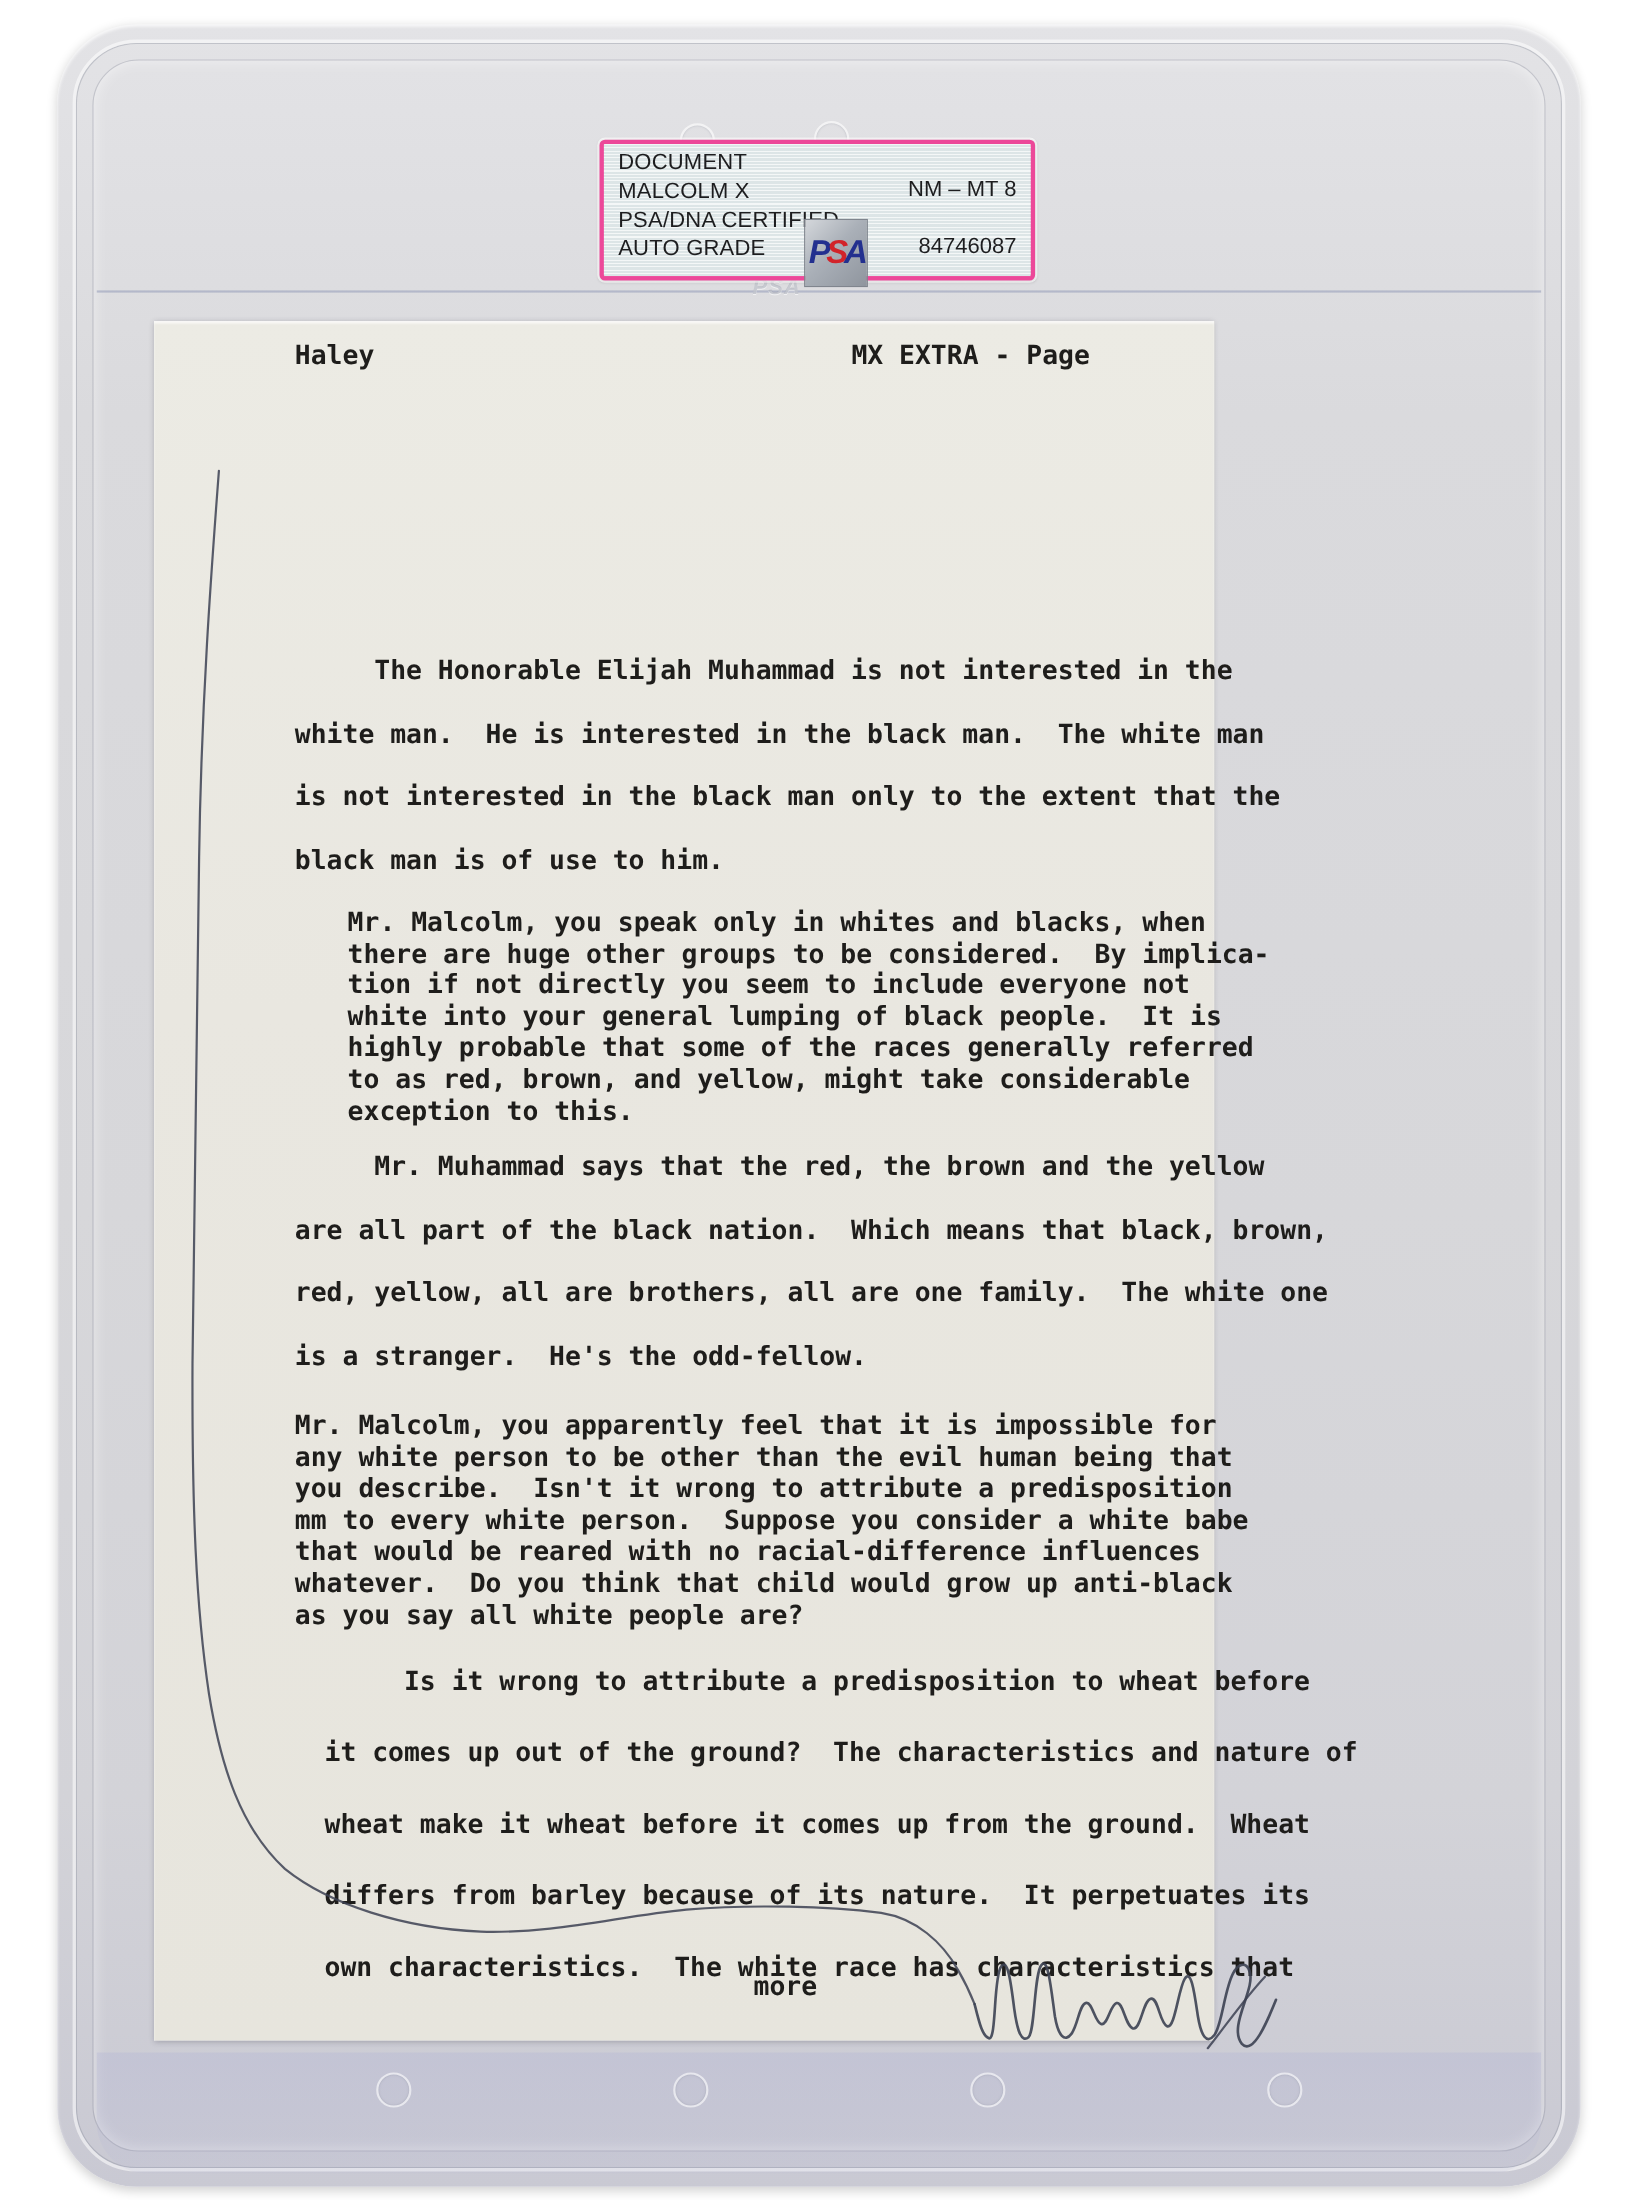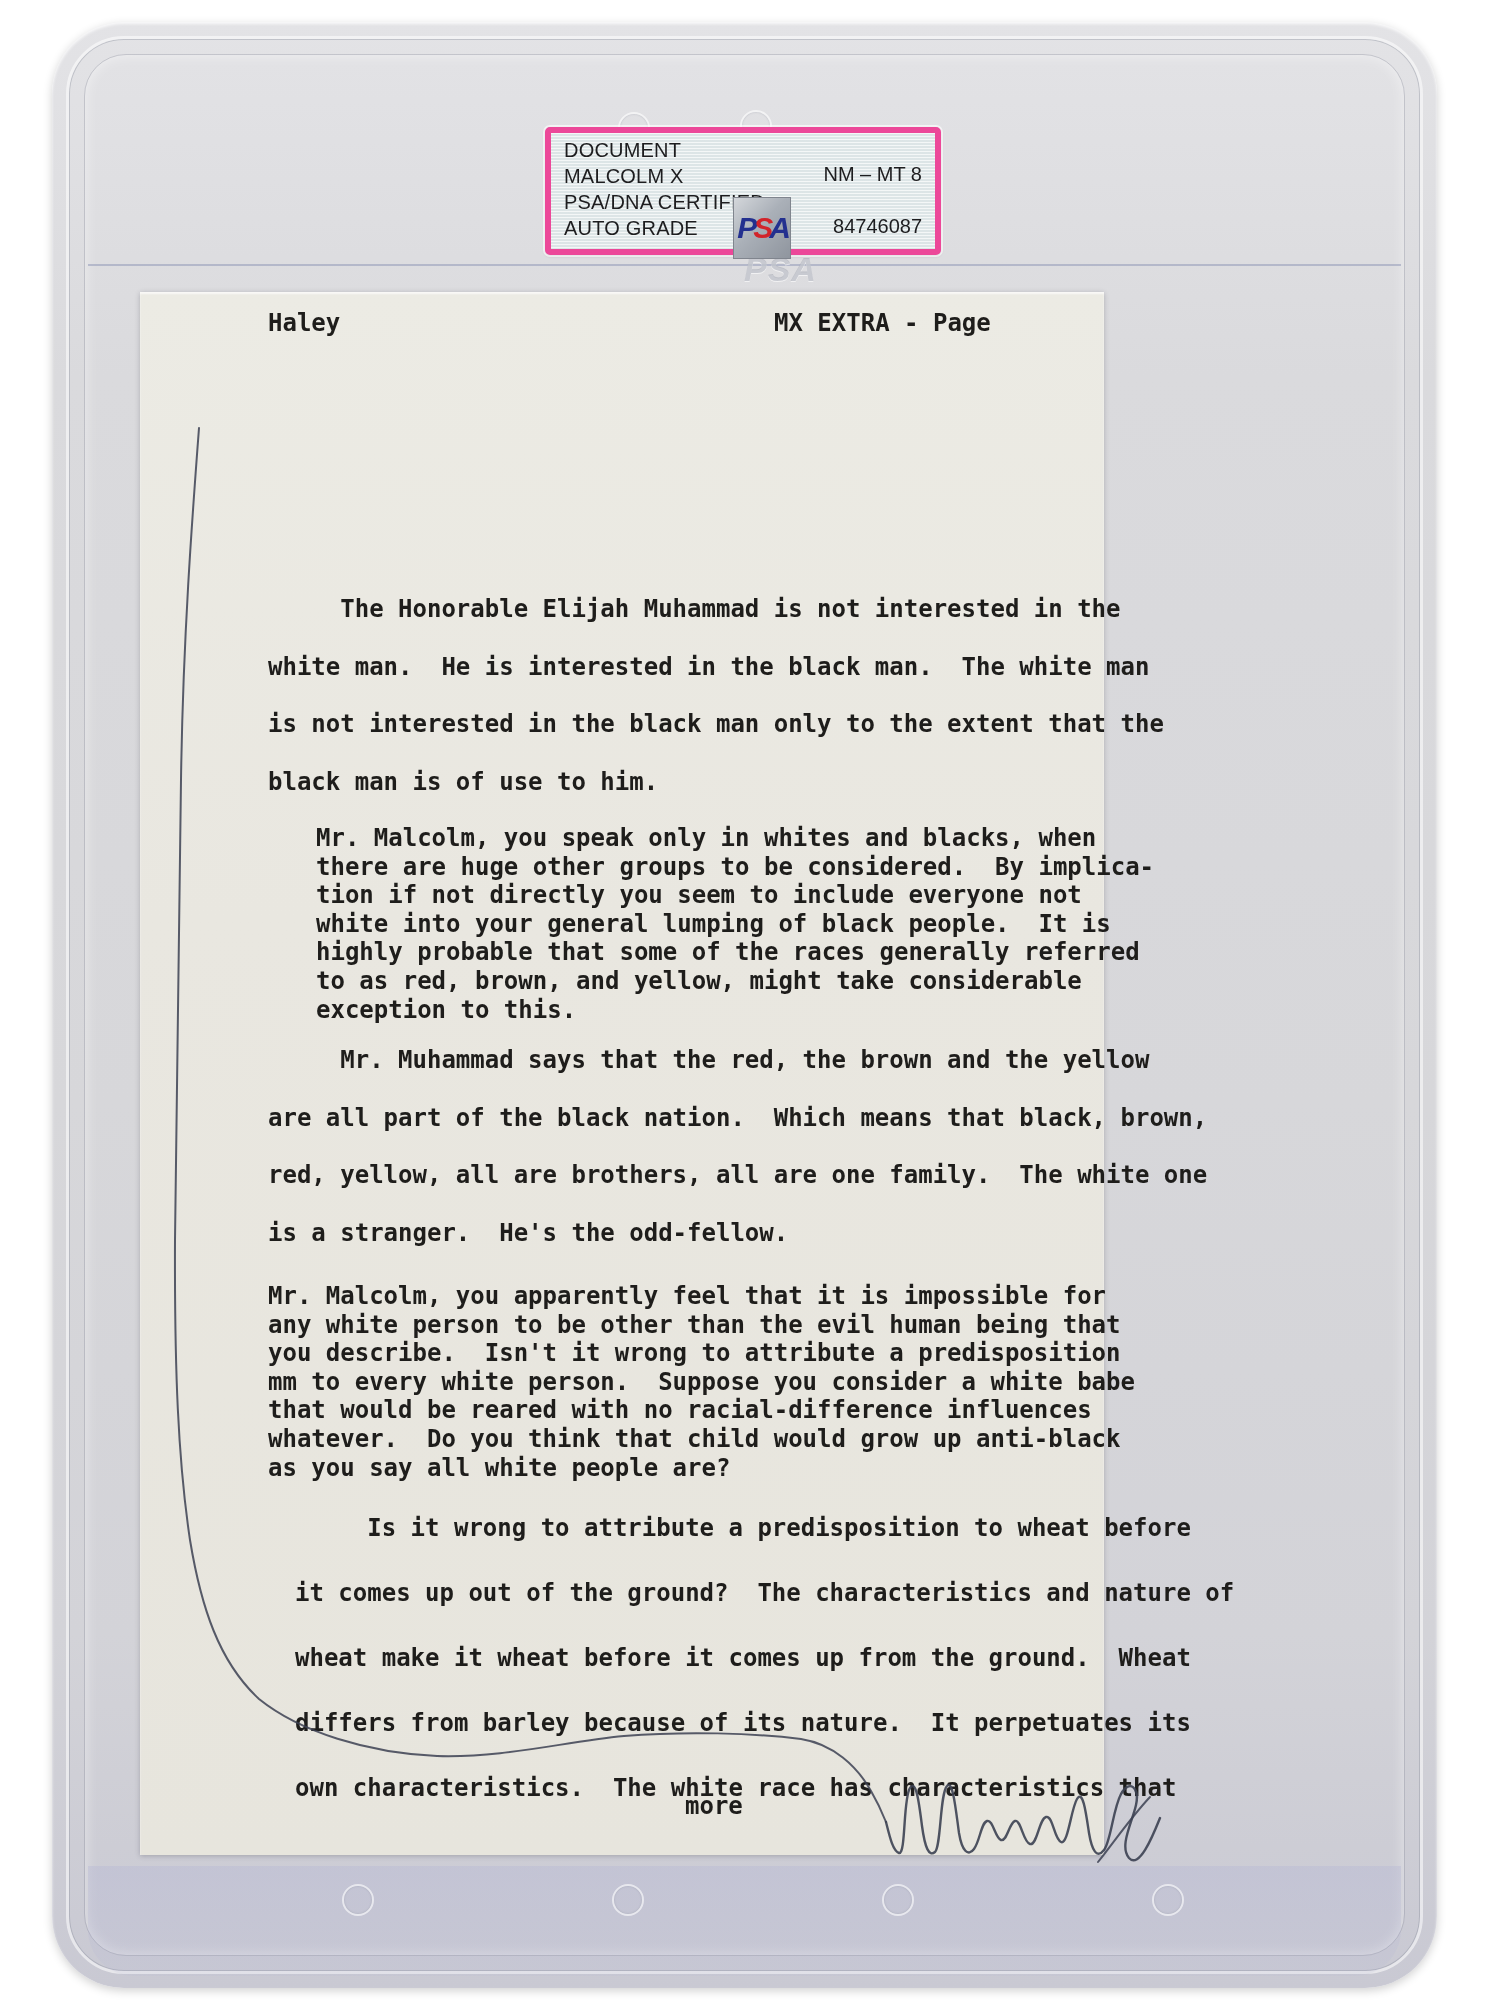--- a/index.html
+++ b/index.html
@@ -19,21 +19,21 @@
   .lavender-band{position:absolute;left:36px;right:36px;top:1844px;height:110px;
         background:linear-gradient(180deg,rgba(178,180,212,.35),rgba(178,180,212,.12));
         border-bottom-left-radius:46px;border-bottom-right-radius:46px;}
   .notch{position:absolute;width:28px;height:28px;border-radius:50%;
         border:2px solid rgba(255,255,255,.6);box-shadow:inset 0 0 2px rgba(120,125,140,.4);}
   .ghost-psa{position:absolute;color:rgba(150,155,168,.45);font-weight:bold;font-style:italic;
         letter-spacing:1px;text-shadow:0 1px 0 rgba(255,255,255,.6);}
 
   
   .label{position:absolute;left:545px;top:127px;width:396px;height:128px;box-sizing:border-box;
-        border:6px solid #ec4899;border-radius:5px;
+        border:4px solid #ec4899;border-radius:5px;
         background:#e7edee;box-shadow:0 0 0 2px rgba(255,255,255,.65), 0 1px 3px rgba(0,0,0,.25);}
   .label-lines{position:absolute;inset:0;
         background:repeating-linear-gradient(180deg,rgba(255,255,255,.55) 0 1px,rgba(190,205,208,.25) 1px 3px);}
   .label-col-left{position:absolute;left:13px;top:4px;color:#1d1d1f;font-size:20px;line-height:26px;
         letter-spacing:.2px;white-space:pre;}
   .label-grade{position:absolute;right:13px;top:30px;color:#1d1d1f;font-size:20px;}
   .label-cert{position:absolute;right:13px;top:82px;color:#1d1d1f;font-size:20px;}
   .psa-logo{position:absolute;left:182px;bottom:-10px;width:56px;height:60px;
         background:linear-gradient(135deg,#d4d7db 0%,#aab0b8 45%,#8f959e 100%);
         border:1px solid #80858e;display:flex;align-items:center;justify-content:center;
@@ -63,21 +63,21 @@
     <div class="slab-ridge1"></div>
     <div class="slab-ridge2"></div>
     <div class="seam top"></div>
     <div class="lavender-band"></div>
     <div class="notch" style="left:566px;top:90px;"></div>
     <div class="notch" style="left:688px;top:88px;"></div>
     <div class="notch" style="left:290px;top:1862px;"></div>
     <div class="notch" style="left:560px;top:1862px;"></div>
     <div class="notch" style="left:830px;top:1862px;"></div>
     <div class="notch" style="left:1100px;top:1862px;"></div>
-    <div class="ghost-psa" style="left:692px;top:228px;font-size:34px;">PSA</div>
+    <div class="ghost-psa" style="left:632px;top:228px;font-size:20px;">PSA</div>
   </div>
 
   <div class="label">
     <div class="label-lines"></div>
     <div class="label-col-left"><span>DOCUMENT</span><br><span>MALCOLM X</span><br><span>PSA/DNA CERTIFIED</span><br><span>AUTO GRADE</span></div>
     <div class="label-grade">NM – MT 8</div>
     <div class="label-cert">84746087</div>
     <div class="psa-logo">
         <span>P</span>
         <span class="s">S</span>

